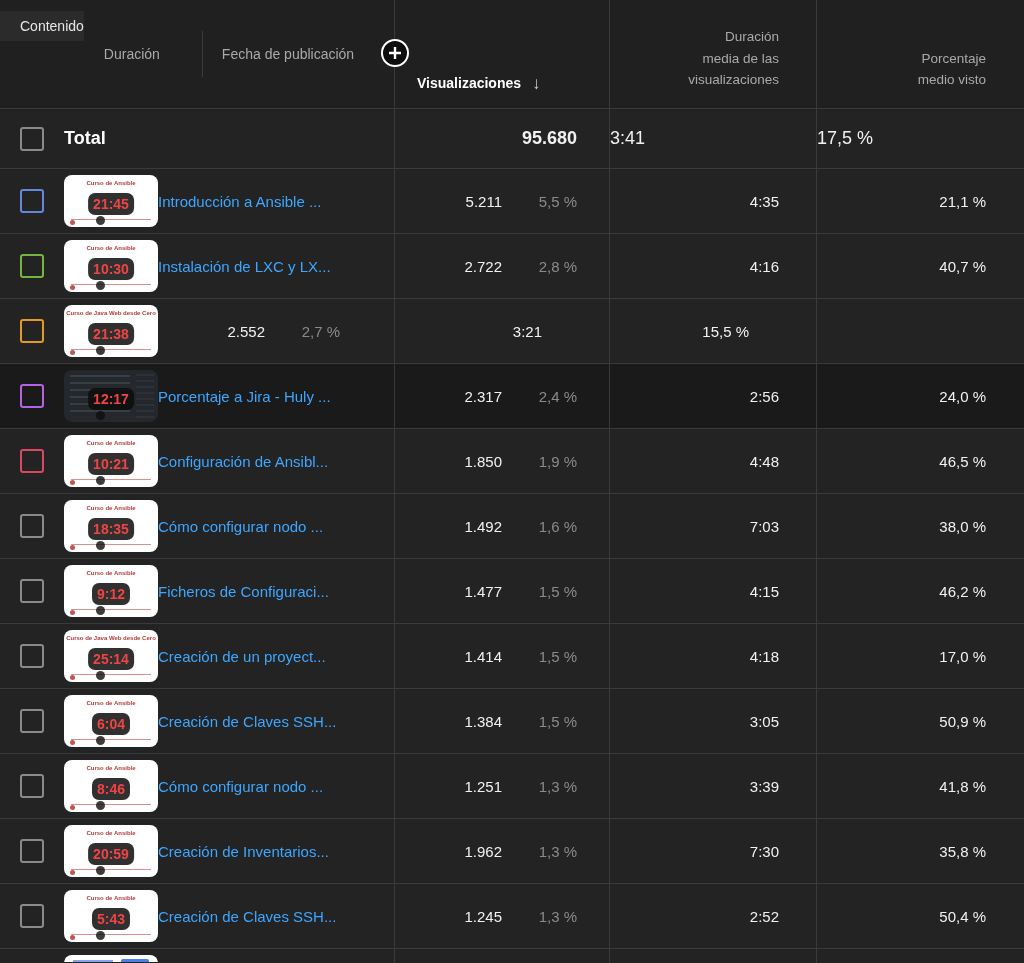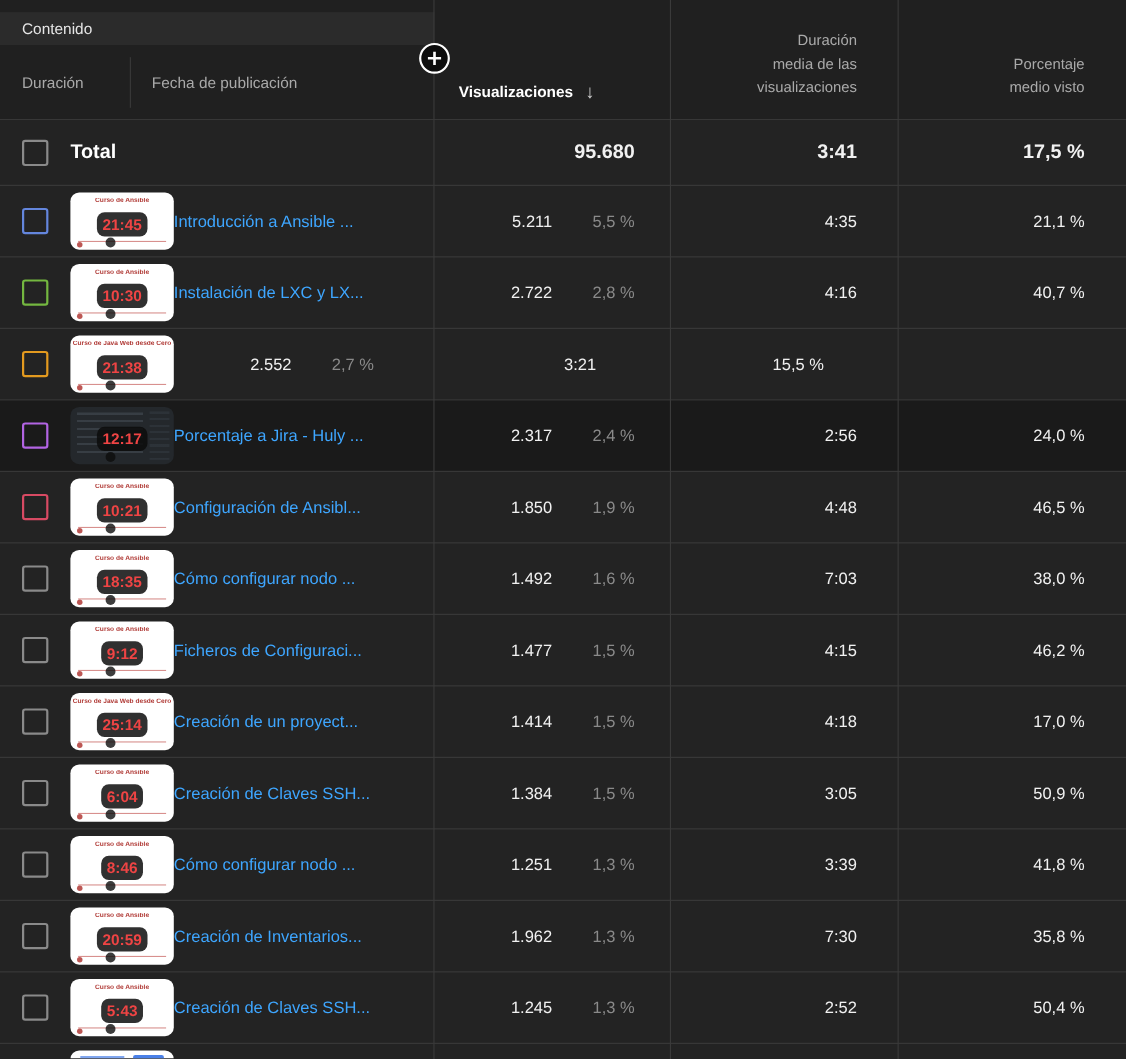--- a/index.html
+++ b/index.html
@@ -9,21 +9,21 @@
     background:#232323;
     font-family:"Liberation Sans", sans-serif;
     color:#f1f1f1;
     position:relative;
   }
   .vline-full { position:absolute; top:0; bottom:0; width:1px; background:#3a3a3a; z-index:3; }
   .vl-1{ left:394px; } .vl-2{ left:609px; } .vl-3{ left:816px; }
 
   
   .header { height:108px; background:#202020; display:flex; position:relative; }
-  .h-left { width:395px; display:flex; flex-direction:column; }
+  .h-left { width:395px; display:flex; flex-direction:row; }
   .contenido-bar { margin-top:11px; height:30px; background:#2b2b2b; display:flex; align-items:center; padding-left:20px; font-size:14px; color:#e6e6e6; }
   .filters { flex:1; display:flex; align-items:center; }
   .filter { font-size:14px; color:#a9a9a9; display:flex; align-items:center; height:100%; cursor:pointer; }
   .filter.f1 { width:118px; padding-left:20px; }
   .filter.f2 { padding-left:19px; }
   .fil-sep { width:1px; height:46px; background:#3a3a3a; }
   .h-col { display:flex; align-items:flex-end; padding-bottom:17px; }
   .h-views { width:215px; padding-left:22px; font-size:14px; font-weight:700; color:#ffffff; }
   .h-views .arrow { font-size:17px; color:#cfcfcf; font-weight:400; margin-left:11px; line-height:14px; }
   .h-dur, .h-pct { width:207px; justify-content:flex-end; padding-right:38px; font-size:13.5px; color:#a9a9a9; text-align:right; line-height:1.6; }
@@ -33,21 +33,21 @@
     display:flex; align-items:center; justify-content:center; padding:0; }
   .add-metric svg { display:block; }
 
   
   .total-row { height:60px; border-top:1px solid #3a3a3a; display:flex; align-items:center; }
   .checkbox { width:24px; height:24px; border:2px solid #8a8a8a; border-radius:3px; margin-left:20px; flex:none; cursor:pointer; background:transparent; }
   .t-check { width:64px; flex:none; }
   .t-label { width:331px; flex:none; font-size:18px; font-weight:700; color:#ffffff; }
   .t-views { width:215px; flex:none; display:flex; padding-right:33px; }
   .t-views span { flex:1; text-align:right; font-size:18px; font-weight:700; }
-  .t-dur, .t-pct { width:207px; flex:none; text-align:right; padding-right:38px; font-size:18px; font-weight:700; }
+  .t-dur, .t-pct { width:207px; flex:none; padding-right:38px; font-size:18px; font-weight:400; }
 
   
   .row { height:65px; border-top:1px solid #3a3a3a; display:flex; align-items:center; }
   .row.hover { background:#1a1a1a; }
   .c-check { width:64px; flex:none; }
   .c-thumb { width:94px; flex:none; }
   .c-title { width:237px; flex:none; font-size:15px; color:var(--link,#3ea6ff);
     white-space:nowrap; overflow:hidden; cursor:pointer; }
   .c-views { width:215px; flex:none; display:flex; align-items:center; padding-right:33px; font-size:15px; }
   .c-views .num { flex:1; text-align:right; color:#f1f1f1; }

